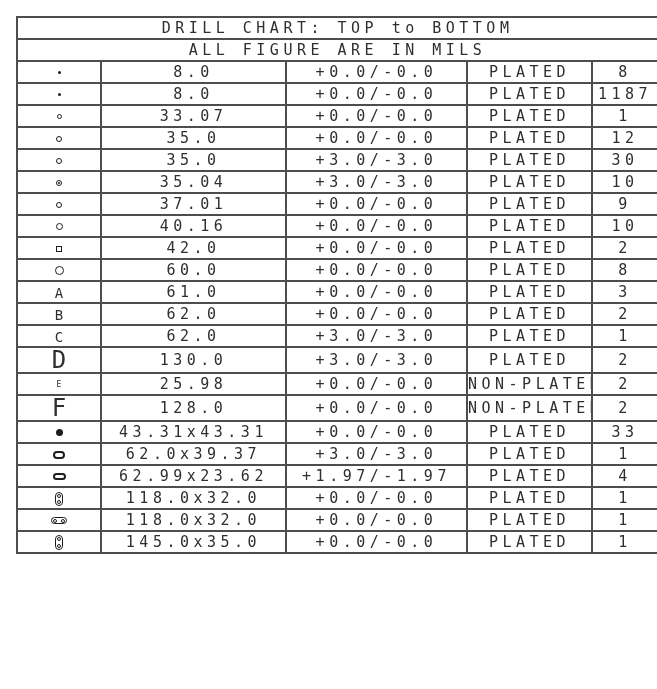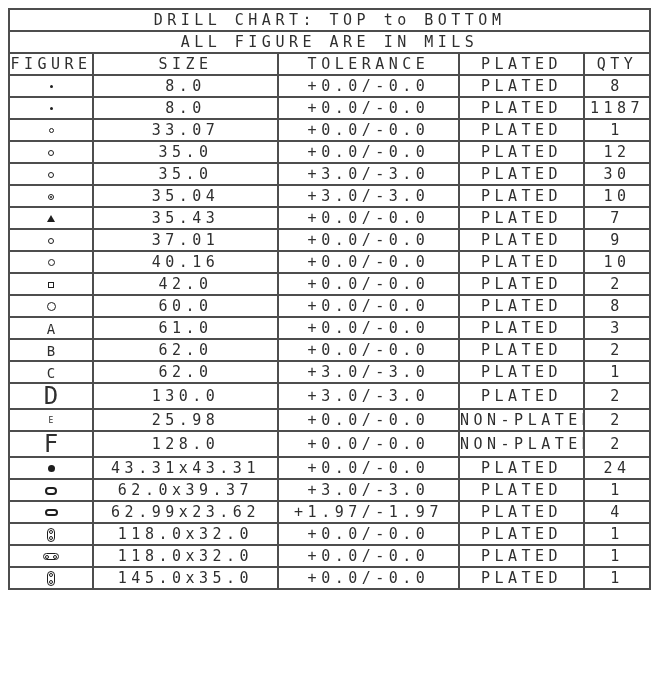--- a/index.html
+++ b/index.html
@@ -5,21 +5,21 @@
   :root{
     --border:#4d4d4d;
     --text:#2f2f2f;
     --bg:#ffffff;
     --sym:#1e1e1e;
   }
   *{margin:0;padding:0;box-sizing:border-box;}
   html,body{background:var(--bg);}
   .page{
     width:657px;height:689px;background:var(--bg);
-    padding:8px;
+    padding:16px;
     font-family:"DejaVu Sans Mono","Liberation Mono",monospace;
     color:var(--text);
   }
   table.drill{
     border-collapse:collapse;table-layout:fixed;width:641px;
     border:2px solid var(--border);
   }
   table.drill td,table.drill th{
     border:2px solid var(--border);
     height:22px;
@@ -57,27 +57,20 @@
       <col style="width:125px">
       <col style="width:66px">
     </colgroup>
     <thead>
       <tr>
         <td class="title-cell" colspan="5">DRILL CHART: TOP to BOTTOM</td>
       </tr>
       <tr>
         <td class="title-cell" colspan="5">ALL FIGURE ARE IN MILS</td>
       </tr>
-      <tr>
-        <th>FIGURE</th>
-        <th>SIZE</th>
-        <th>TOLERANCE</th>
-        <th>PLATED</th>
-        <th>QTY</th>
-      </tr>
     </thead>
     <tbody>
         <tr>
           <td><div class="sym sym-dot" style="width: 3px; height: 3px;"></div></td>
           <td>8.0</td>
           <td>+0.0/-0.0</td>
           <td>PLATED</td>
           <td>8</td>
         </tr>
         <tr>
@@ -109,27 +102,20 @@
           <td>30</td>
         </tr>
         <tr>
           <td><div class="sym sym-circle-dot" style="width: 6px; height: 6px;"><i class="inner-dot"></i></div></td>
           <td>35.04</td>
           <td>+3.0/-3.0</td>
           <td>PLATED</td>
           <td>10</td>
         </tr>
         <tr>
-          <td><div class="sym sym-triangle"></div></td>
-          <td>35.43</td>
-          <td>+0.0/-0.0</td>
-          <td>PLATED</td>
-          <td>7</td>
-        </tr>
-        <tr>
           <td><div class="sym sym-circle" style="width: 6px; height: 6px;"></div></td>
           <td>37.01</td>
           <td>+0.0/-0.0</td>
           <td>PLATED</td>
           <td>9</td>
         </tr>
         <tr>
           <td><div class="sym sym-circle" style="width: 7px; height: 7px;"></div></td>
           <td>40.16</td>
           <td>+0.0/-0.0</td>
@@ -190,21 +176,21 @@
           <td>128.0</td>
           <td>+0.0/-0.0</td>
           <td class="tight">NON-PLATED</td>
           <td>2</td>
         </tr>
         <tr>
           <td><div class="sym sym-dot" style="width: 7px; height: 7px;"></div></td>
           <td>43.31x43.31</td>
           <td>+0.0/-0.0</td>
           <td>PLATED</td>
-          <td>24</td>
+          <td>33</td>
         </tr>
         <tr>
           <td><div class="sym sym-stadium" style="width: 12px; height: 8px;"></div></td>
           <td>62.0x39.37</td>
           <td>+3.0/-3.0</td>
           <td>PLATED</td>
           <td>1</td>
         </tr>
         <tr>
           <td><div class="sym sym-stadium" style="width: 13px; height: 7px;"></div></td>

